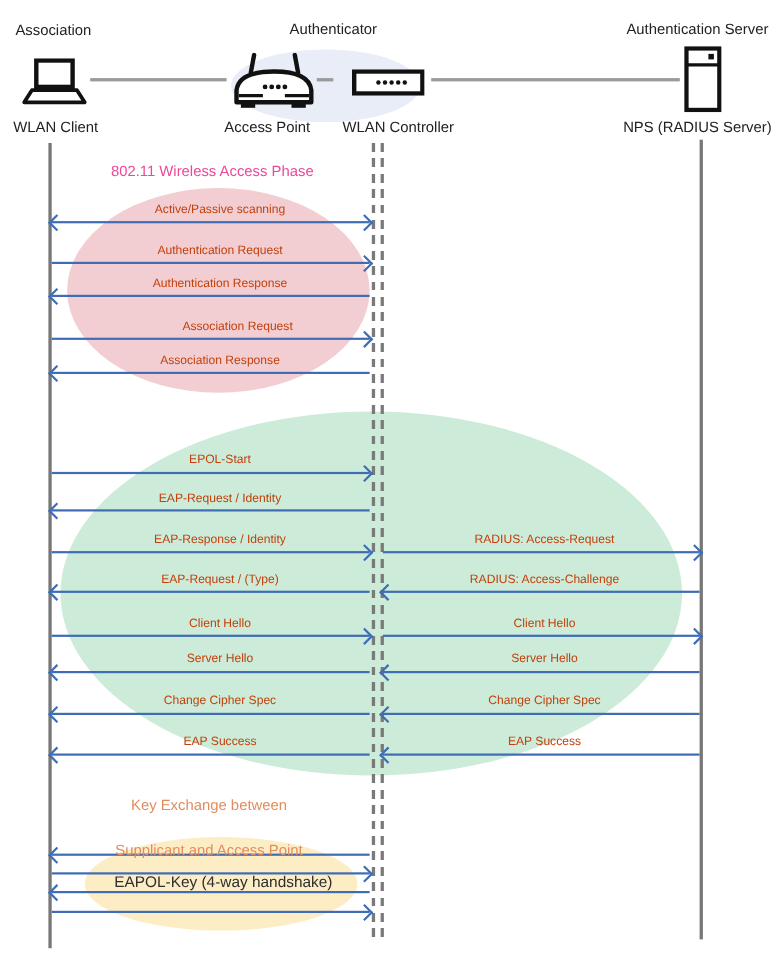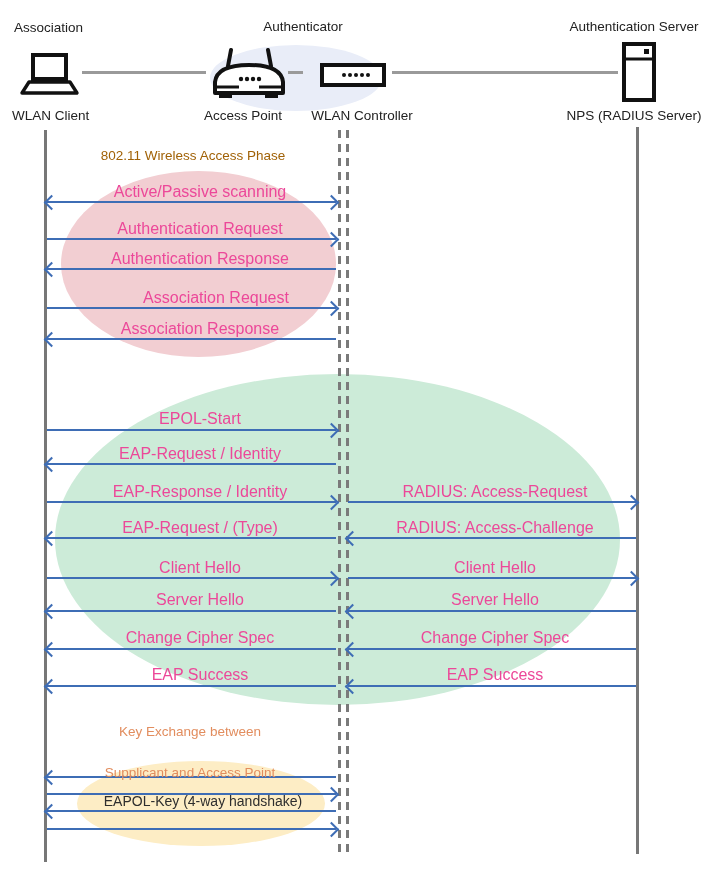--- a/index.html
+++ b/index.html
@@ -24,26 +24,26 @@
   .arrow{position:absolute;height:2px;background:#3E6DB5;z-index:4;}
   .arrow.right::after{content:'';position:absolute;right:-1px;top:-4px;width:9px;height:9px;
      border-top:2px solid #3E6DB5;border-right:2px solid #3E6DB5;transform:rotate(45deg);}
   .arrow.left::before{content:'';position:absolute;left:-1px;top:-4px;width:9px;height:9px;
      border-left:2px solid #3E6DB5;border-bottom:2px solid #3E6DB5;transform:rotate(45deg);}
   .col-l{left:47px;width:289px;}
   .col-r{left:348px;width:288px;}
 
   
   .msg{position:absolute;transform:translateX(-50%);white-space:nowrap;
-       font-size:16px;line-height:15px;color:#ec4899;z-index:5;}
+       font-size:11px;line-height:15px;color:#c2410c;z-index:5;}
   .role{position:absolute;white-space:nowrap;font-size:13.5px;color:#222;z-index:5;}
   .ctr{transform:translateX(-50%);}
   .phase-title{position:absolute;transform:translateX(-50%);white-space:nowrap;
        font-size:13.5px;line-height:16px;z-index:5;}
-  .t-wireless{color:#a16207;}
+  .t-wireless{color:#ec4899;}
   .t-auth{color:#33B26A;}
   .t-key{color:#E28D5E;}
   .eapol{font-size:14px;color:#2e2e2e;}
 
   .icon{position:absolute;z-index:3;}
 </style>
 </head>
 <body>
 
 <div id="stage">

